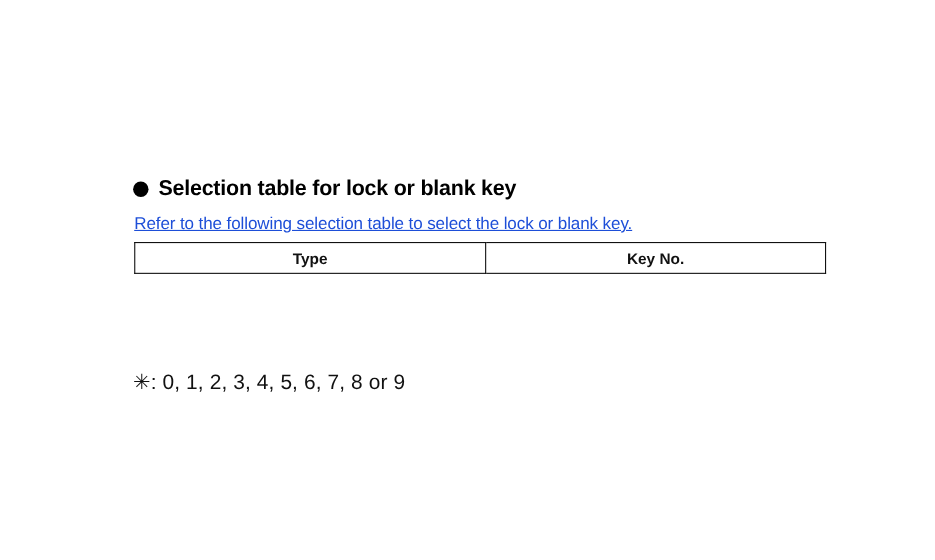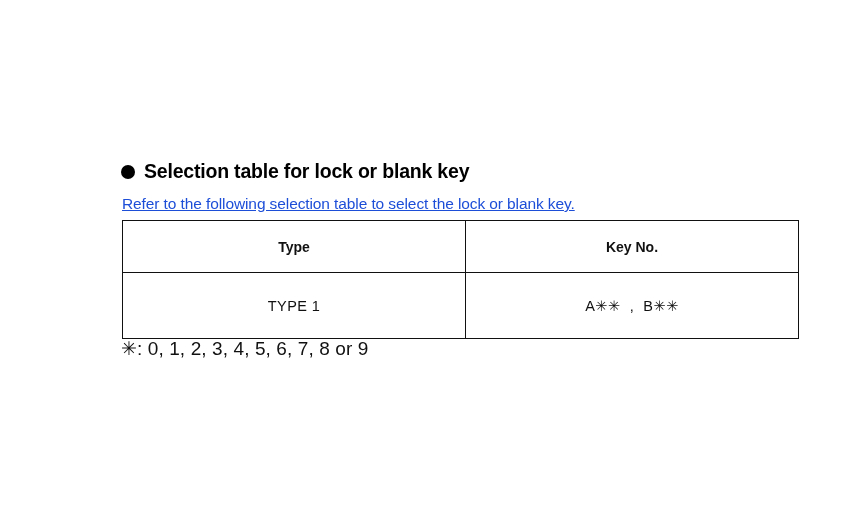--- a/index.html
+++ b/index.html
@@ -71,21 +71,21 @@
   .key-table {
     position: absolute;
     left: 122px;
     top: 220px;
     width: 626px;
     border-collapse: collapse;
     table-layout: fixed;
   }
   .key-table td {
     border: 1.4px solid #111111;
-    padding: 12px;
+    padding: 0;
     text-align: center;
     vertical-align: middle;
     color: #111111;
   }
   .col-type   { width: 318px; }
   .col-keyno  { width: 308px; }
 
   .key-table tr.header-row td {
     height: 27px;
     font-size: 14px;
@@ -129,22 +129,18 @@
   </div>
 
   <div class="intro-line">Refer to the following selection table to select the lock or blank key.</div>
 
   <table class="key-table">
     <tbody>
       <tr class="header-row">
         <td class="col-type">Type</td>
         <td class="col-keyno">Key No.</td>
       </tr>
-      <tr class="data-row">
-        <td class="col-type type-label">TYPE 1</td>
-        <td class="col-keyno keyno-value">A✳✳  ,  B✳✳</td>
-      </tr>
     </tbody>
   </table>
 
   <div class="footnote">✳: 0, 1, 2, 3, 4, 5, 6, 7, 8 or 9</div>
 
 </div>
 
 </body></html>

